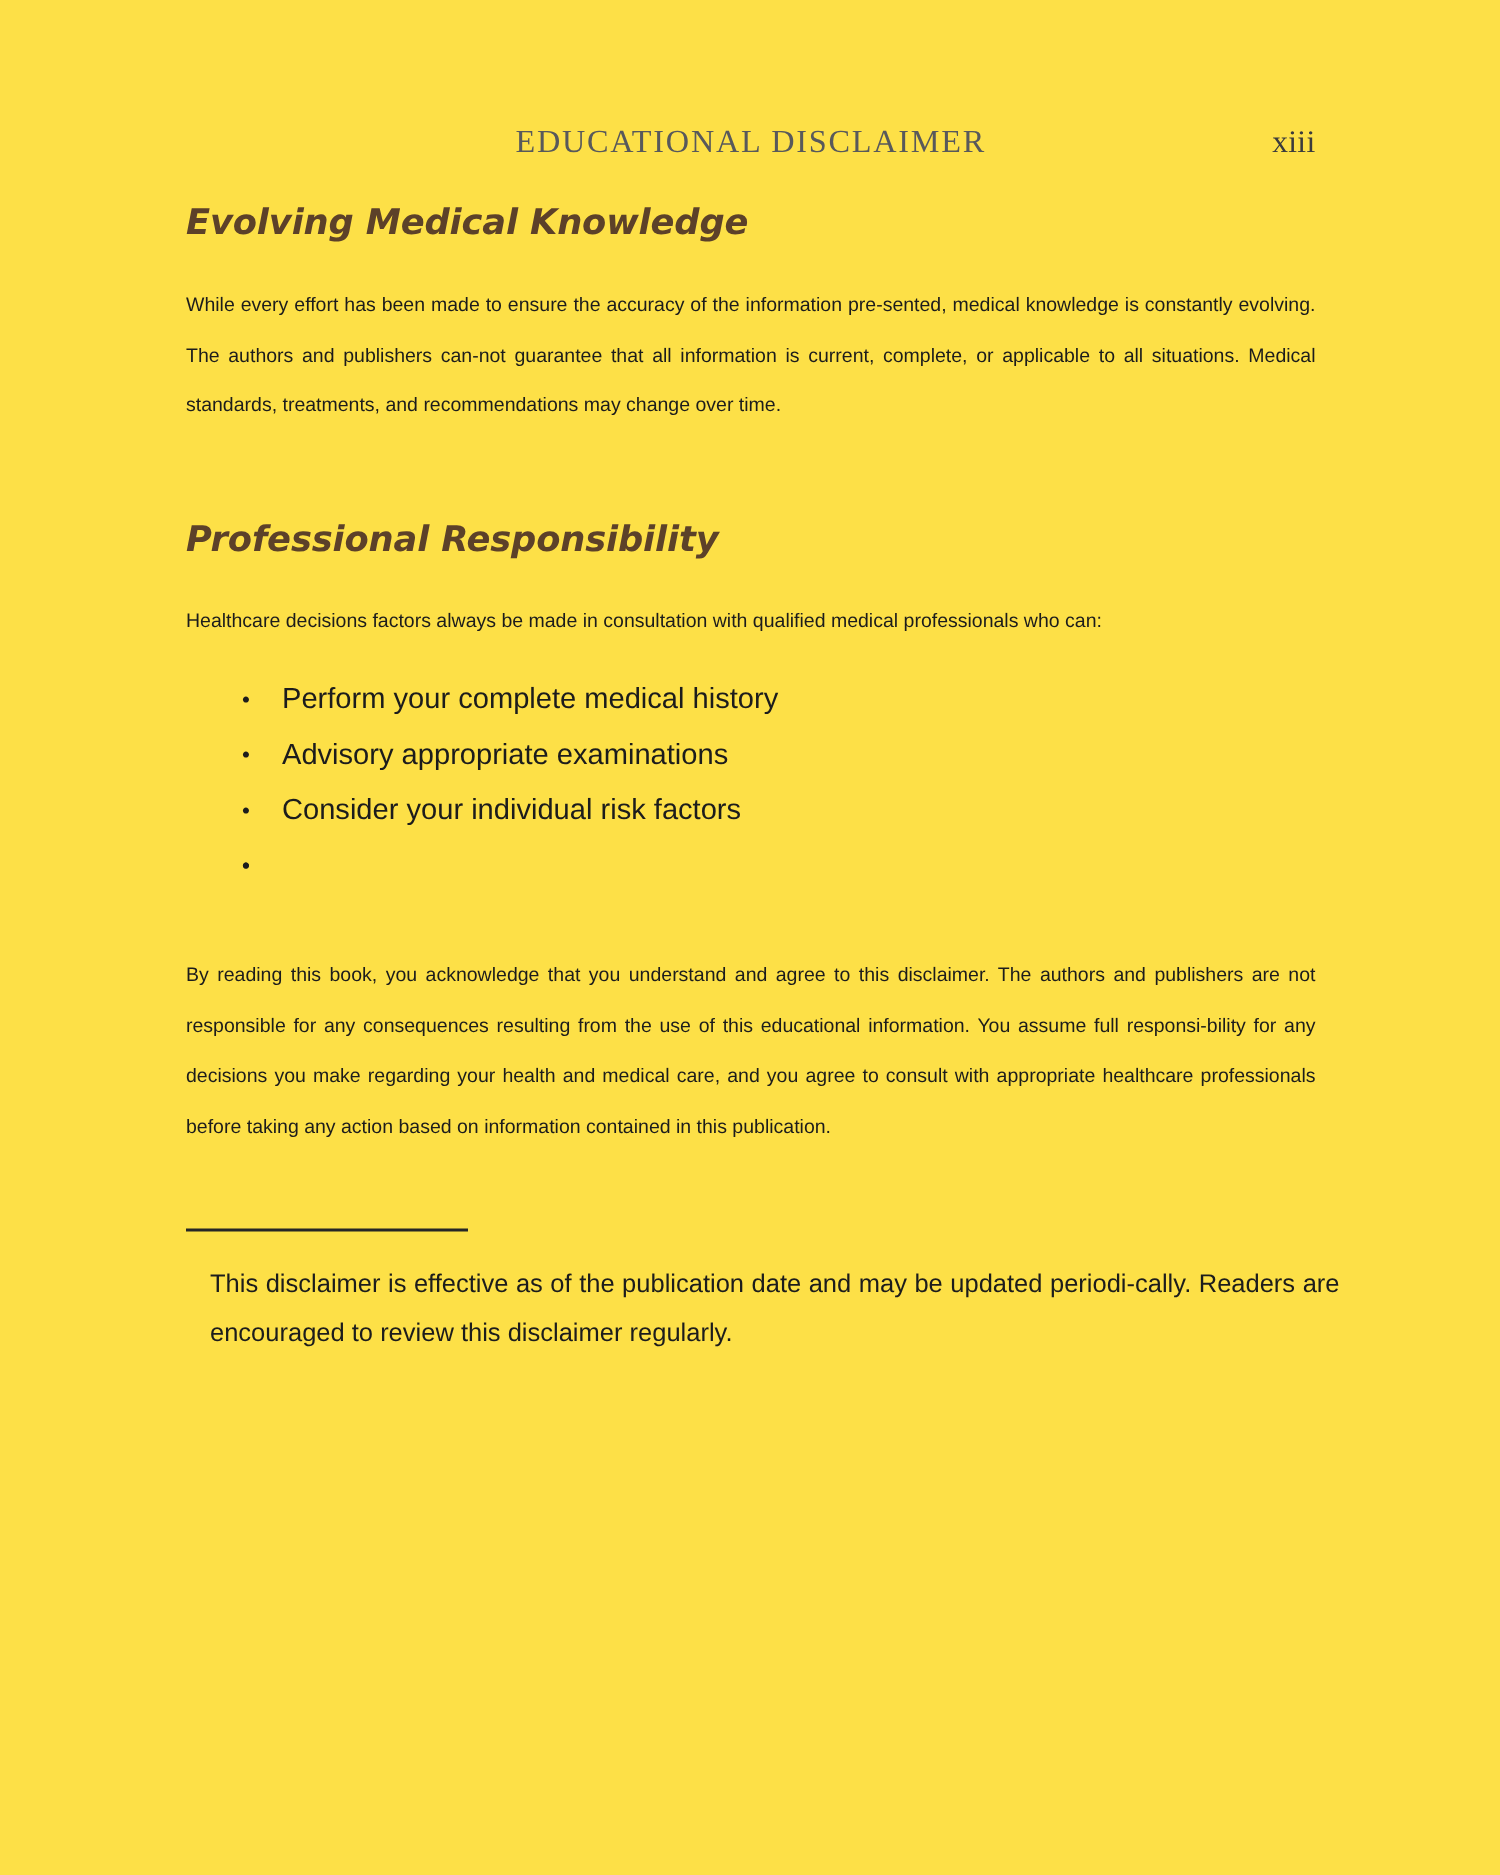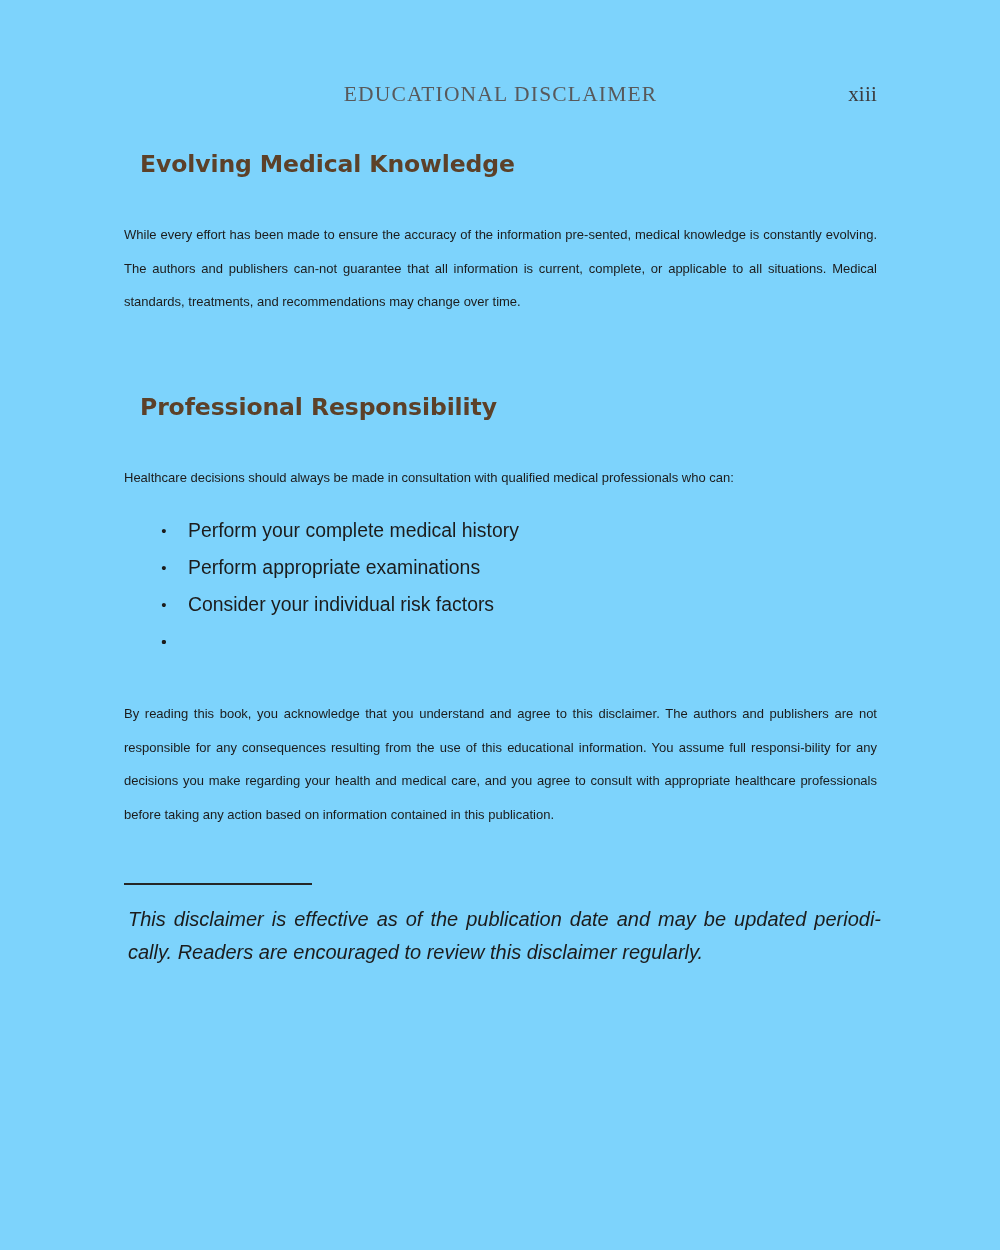--- a/index.html
+++ b/index.html
@@ -12,21 +12,21 @@
     width: 1000px;
     height: 1250px;
     position: relative;
     font-family: "Liberation Sans", sans-serif;
     -webkit-font-smoothing: antialiased;
   }
 
   .page {
     position: absolute;
     inset: 0;
-    background: #7dd3fc;
+    background: #fde047;
     box-sizing: border-box;
   }
 
   
   .running-head {
     position: absolute;
     left: 124px;
     right: 123px;
     top: 80px;
     height: 30px;
@@ -58,27 +58,28 @@
 
   
   .content {
     position: absolute;
     left: 124px;
     top: 132px;
     width: 753px;
   }
 
   h2.section-heading {
-    margin: 16px;
+    margin: 0;
     font-family: "DejaVu Sans", sans-serif;
     font-size: 23.5px;
     font-weight: bold;
     color: #5c4129;
     letter-spacing: -0.004em;
     line-height: 32px;
+    font-style: italic;
   }
 
   p.body-text {
     margin: 0;
     font-family: "Liberation Sans", sans-serif;
     font-size: 13px;
     line-height: 33.5px;
     color: #1c1c1c;
     text-align: justify;
     text-justify: inter-word;
@@ -119,25 +120,24 @@
     margin-top: 52px;
   }
   .footnote-rule {
     width: 188px;
     height: 0;
     border: 0;
     border-top: 2.4px solid #262626;
     margin: 0 0 18px 0;
   }
   p.footnote-text {
-    margin: 4px;
+    margin: 16px;
     width: 753px;
     font-family: "Liberation Sans", sans-serif;
-    font-style: italic;
-    font-size: 20px;
+    font-size: 17px;
     line-height: 33px;
     color: #1c1c1c;
     text-align: justify;
     hyphens: manual;
   }
 </style>
 </head>
 <body>
 
 <div class="page">
@@ -150,32 +150,32 @@
   <div class="content">
 
     <h2 class="section-heading">Evolving Medical Knowledge</h2>
     <div class="gap-after-heading"></div>
     <p class="body-text">While every effort has been made to ensure the accuracy of the information pre‐sented, medical knowledge is constantly evolving. The authors and publishers can‐not guarantee that all information is current, complete, or applicable to all situations. Medical standards, treatments, and recommendations may change over time.</p>
 
     <div class="gap-between-sections"></div>
 
     <h2 class="section-heading">Professional Responsibility</h2>
     <div class="gap-after-heading"></div>
-    <p class="body-text">Healthcare decisions should always be made in consultation with qualified medical professionals who can:</p>
+    <p class="body-text">Healthcare decisions factors always be made in consultation with qualified medical professionals who can:</p>
 
     <div class="gap-list-top"></div>
 
     <ul class="bullet-list">
       <li>
         <span class="bullet-dot">•</span>
         <span>Perform your complete medical history</span>
       </li>
       <li>
         <span class="bullet-dot">•</span>
-        <span>Perform appropriate examinations</span>
+        <span>Advisory appropriate examinations</span>
       </li>
       <li>
         <span class="bullet-dot">•</span>
         <span>Consider your individual risk factors</span>
       </li>
       <li>
         <span class="bullet-dot">•</span>
       </li>
       <li>
         <span class="bullet-dot">•</span>

